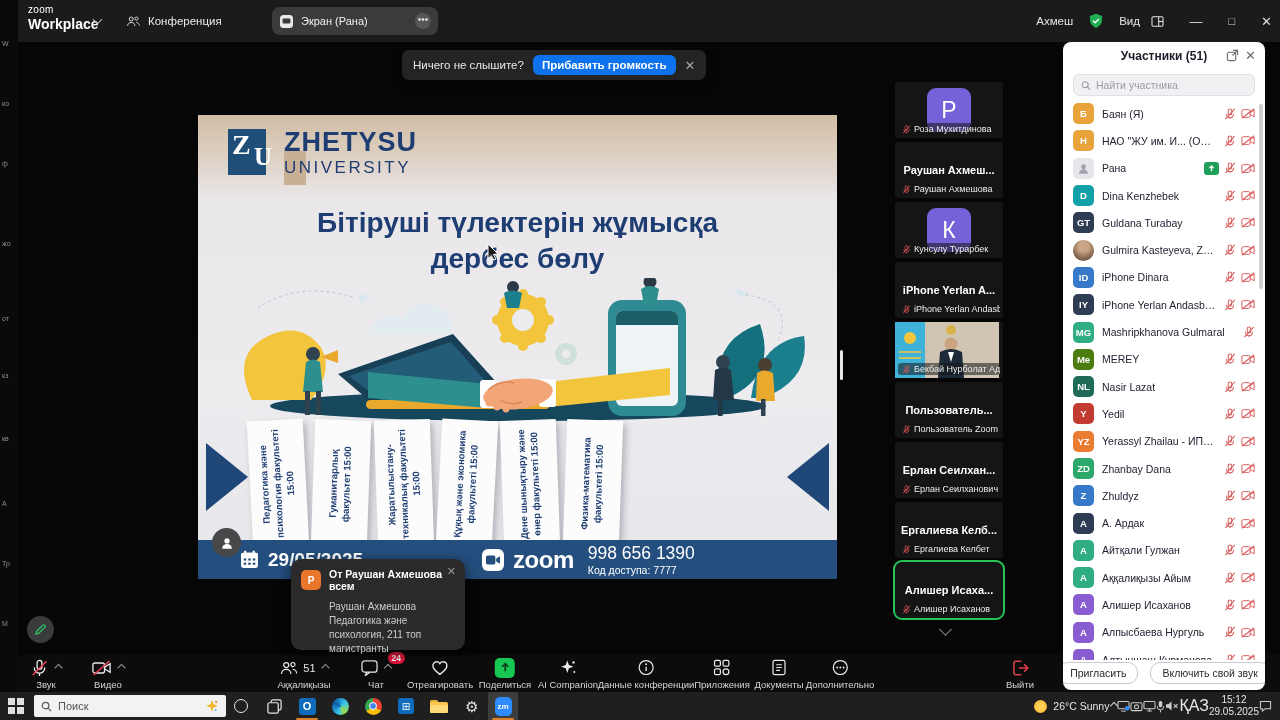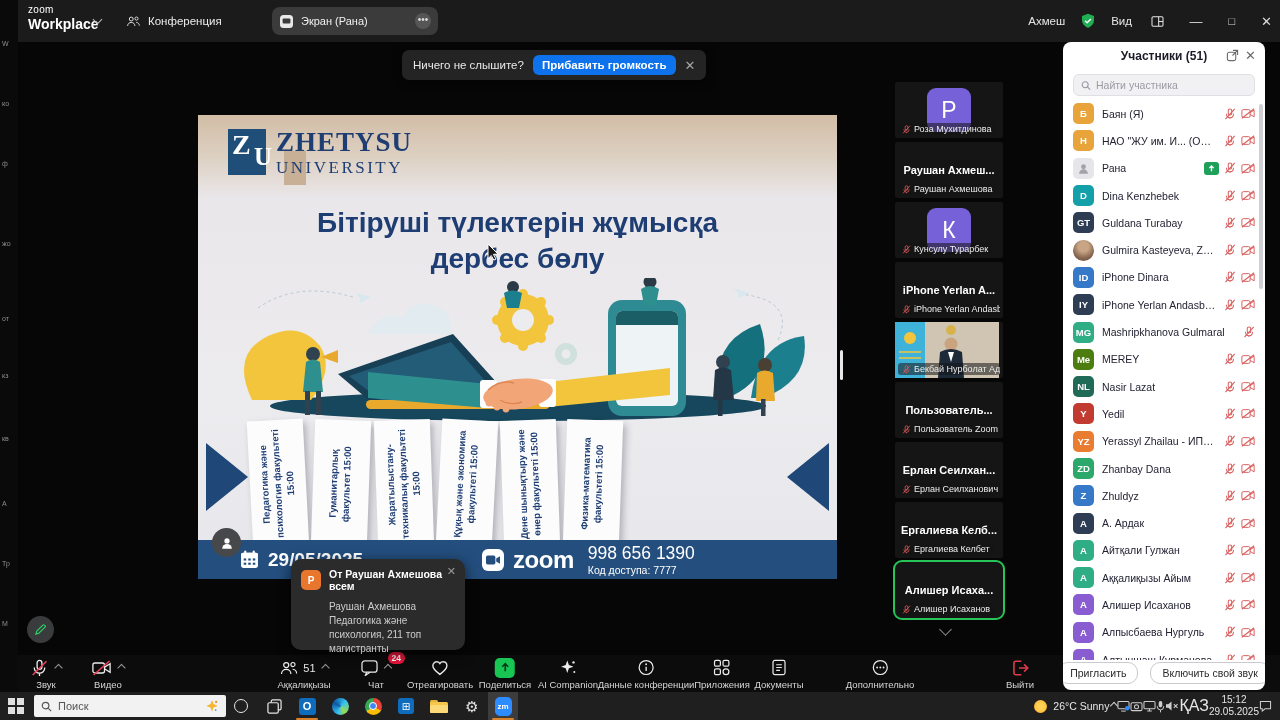--- a/index.html
+++ b/index.html
@@ -32,21 +32,21 @@
 #audio-banner .btn{background:#0e72ed;color:#fff;font-size:11.5px;font-weight:700;border:none;border-radius:6px;padding:4px 9px}
 #audio-banner .x{color:#a5a5a5;font-size:13px}
 
 
 #slide{position:absolute;left:198px;top:115px;width:639px;height:464px;z-index:5;overflow:hidden;
  background:linear-gradient(180deg,#d2bda6 0%,#ddd0c2 9%,#eae7ea 18%,#ecebee 60%,#e7e6ea 100%)}
 #slide-logo{position:absolute;left:30px;top:14px;display:flex;gap:10px;align-items:flex-start}
 #zu-box{width:38px;height:46px;background:#1f4e79;position:relative;color:#fff;font-family:"Liberation Serif","DejaVu Serif",serif}
 #zu-box .z{position:absolute;left:4px;top:0px;font-size:28px;font-weight:700}
 #zu-tan{position:absolute;left:56px;top:22px;width:22px;height:34px;background:#c8b097;z-index:-1}
-#uni-name{color:#1e3d73;font-family:Liberation Serif, serif;line-height:1;margin-left:0}
+#uni-name{color:#1e3d73;font-family:Liberation Sans, sans-serif;line-height:1;margin-left:8px}
 #uni-name .l1{font-size:27px;font-weight:700;letter-spacing:1px}
 #uni-name .l2{font-size:17px;letter-spacing:2.5px;margin-top:3px}
 #slide-kicker{position:absolute;left:0;top:70px;width:100%;text-align:center;color:#1e3d73;font-size:16.5px;font-weight:800;letter-spacing:.4px}
 .slide-title{position:absolute;left:0;width:100%;text-align:center;color:#1e3d73;font-weight:800}
 #title1{top:92px;font-size:28px}
 #title2{top:128px;font-size:28px}
 #illus{position:absolute;left:20px;top:163px}
 .ribbon{position:absolute;width:56px;height:128px;background:#fcfcfd;box-shadow:3px 4px 7px rgba(40,40,60,.3);display:flex;align-items:center;justify-content:center;z-index:3}
 .ribbon span{writing-mode:vertical-rl;transform:rotate(180deg);font-size:9.5px;font-weight:700;color:#1e3d73;text-align:center;line-height:1.35;max-height:118px}
 .slide-arrow{position:absolute;width:0;height:0;z-index:2}
@@ -172,21 +172,21 @@
         </svg>
       <span>Экран (Рана)</span>
       <span class="more-dot">•••</span>
     </div>
     <div id="topbar-right">
       <span>Ахмеш</span>
       <svg width="16" height="16" viewBox="0 0 16 16">
           <path d="M8 .8l6 2.1v4.3c0 3.5-2.4 6.1-6 7.7-3.6-1.6-6-4.2-6-7.7V2.9z" fill="#1fae54"></path>
           <path d="M5.1 7.8l2 2 3.8-3.8" stroke="#fff" stroke-width="1.5" fill="none"></path>
         </svg>
-      <span style="display:flex;align-items:center;gap:19px">
+      <span style="display:flex;align-items:center;gap:11px">
         <span>Вид</span>
         <svg width="13" height="11" viewBox="0 0 16 14">
             <rect x="1" y="1" width="14" height="12" rx="1.5" stroke="#e6e6e6" stroke-width="1.3" fill="none"></rect>
             <path d="M9.5 1v12" stroke="#e6e6e6" stroke-width="1.3"></path>
             <path d="M9.5 7H15" stroke="#e6e6e6" stroke-width="1.3"></path>
           </svg>
       </span>
     </div>
     <div id="win-controls">
       <span>—</span>
@@ -1051,21 +1051,21 @@
         <div class="tb-icon-row">
           <span>
             <svg width="15" height="17" viewBox="0 0 16 18" fill="none" xmlns="http://www.w3.org/2000/svg">
               <rect x="1.6" y="1.4" width="12.8" height="15.2" rx="2" stroke="#ececec" stroke-width="1.3"></rect>
               <path d="M5 6h6M5 9h6M5 12h4" stroke="#ececec" stroke-width="1.2"></path>
             </svg>
           </span>
         </div>
         <div class="tb-label">Документы</div>
       </div>
-      <div class="tb-item" style="left: 822px; margin-left: 40px;">
+      <div class="tb-item" style="left: 822px;">
         <div class="tb-icon-row">
           <span>
             <svg width="17" height="17" viewBox="0 0 18 18" fill="none" xmlns="http://www.w3.org/2000/svg">
               <circle cx="9" cy="9" r="7.4" stroke="#ececec" stroke-width="1.3"></circle>
               <circle cx="5.6" cy="9" r="1" fill="#ececec"></circle>
               <circle cx="9" cy="9" r="1" fill="#ececec"></circle>
               <circle cx="12.4" cy="9" r="1" fill="#ececec"></circle>
             </svg>
           </span>
         </div>

